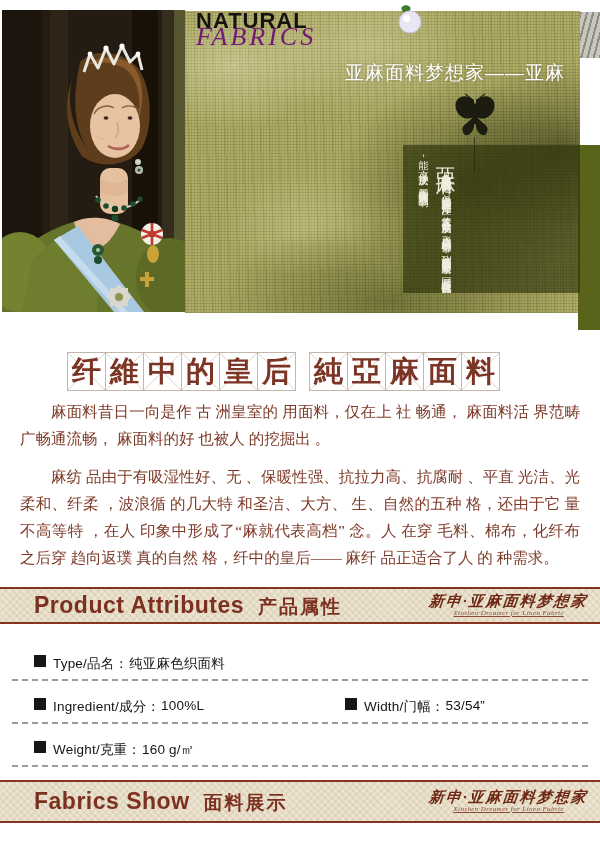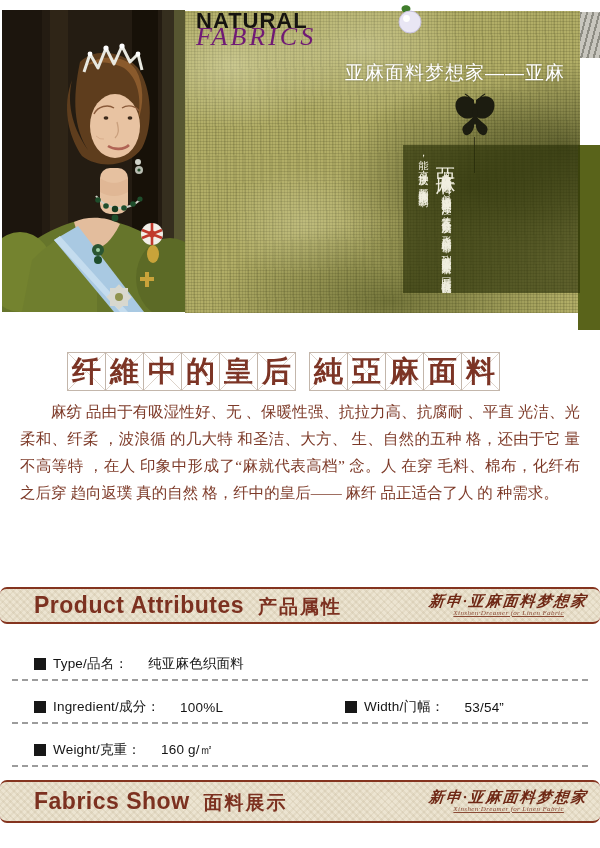--- a/index.html
+++ b/index.html
@@ -60,42 +60,42 @@
     color:#7d3a28;text-align:justify;}
   .copy p{margin:0 0 11px 0;text-indent:2em;}
 
   
   .bar{position:absolute;left:0;width:600px;box-sizing:border-box;
     border-top:2px solid #84341f;border-bottom:2px solid #84341f;
     background-color:#ece4d1;
     background-image:
       repeating-linear-gradient(45deg, rgba(160,140,100,.12) 0 2px, transparent 2px 5px),
       repeating-linear-gradient(135deg, rgba(160,140,100,.10) 0 2px, transparent 2px 5px);
-    display:flex;align-items:center;justify-content:space-between;padding:0 12px 0 34px;border-radius:7px;}
+    display:flex;align-items:center;justify-content:space-between;padding:0 12px 0 34px;}
   .bar-attributes{top:587px;height:37px;}
   .bar-show{top:780px;height:43px;}
   .bar-left{display:flex;align-items:baseline;}
   .bar-en{font-weight:700;font-size:23px;color:#7c3120;letter-spacing:0.5px;}
   .bar-zh{font-weight:700;font-size:19px;color:#7c3120;margin-left:14px;letter-spacing:2px;}
   .logo{text-align:center;line-height:1.1;}
   .logo-zh{font-family:"Liberation Serif","DejaVu Serif",serif;font-weight:700;font-style:italic;
     font-size:15px;color:#6f2815;letter-spacing:2px;transform:skewX(-6deg);}
   .logo-en{font-family:"Liberation Serif",serif;font-style:italic;font-size:7px;color:#8a4a35;
     letter-spacing:0.4px;text-decoration:underline;}
 
   
   .attrs{position:absolute;left:12px;top:638px;width:576px;}
   .attr-row{height:43px;box-sizing:border-box;border-bottom:2px dashed #9c9c9c;
     display:flex;align-items:flex-end;padding-bottom:6px;}
-  .attr-cell{display:flex;align-items:center;}
+  .attr-cell{display:flex;align-items:flex-start;}
   .attr-cell.c-left{width:333px;padding-left:22px;box-sizing:border-box;}
   .attr-cell.c-right{flex:1;}
   .bullet{width:12px;height:12px;background:#171717;margin-right:7px;flex:none;}
   .attr-label,.attr-value{font-size:13.5px;color:#141414;letter-spacing:0.2px;}
-  .attr-value{margin-left:20px;}
+  .attr-value{margin-left:1px;}
 </style>
 </head>
 <body>
 
 <div id="page">
 
   <div class="portrait">
     <svg width="183" height="302" viewBox="0 0 183 302">
       <rect width="183" height="302" fill="#241c12"></rect>
       <rect x="0" y="0" width="40" height="302" fill="#1c150d"></rect>
@@ -214,20 +214,21 @@
     <div class="cell-group cg2">
       <div class="cell">純</div>
       <div class="cell">亞</div>
       <div class="cell">麻</div>
       <div class="cell">面</div>
       <div class="cell">料</div>
     </div>
   </div>
 
   <div class="copy">
+    <p>麻面料昔日一向是作 古 洲皇室的 用面料，仅在上 社 畅通， 麻面料活 界范畴 广畅通流畅， 麻面料的好 也被人 的挖掘出 。</p>
     <p>麻纺 品由于有吸湿性好、无 、保暖性强、抗拉力高、抗腐耐 、平直 光洁、光 柔和、纤柔 ，波浪循 的几大特 和圣洁、大方、 生、自然的五种 格，还由于它 量不高等特 ，在人 印象中形成了“麻就代表高档” 念。人 在穿 毛料、棉布，化纤布之后穿 趋向返璞 真的自然 格，纤中的皇后—— 麻纤 品正适合了人 的 种需求。</p>
   </div>
 
   <div class="bar bar-attributes">
     <div class="bar-left">
       <span class="bar-en">Product Attributes</span>
       <span class="bar-zh">产品属性</span>
     </div>
     <div class="logo">
       <div class="logo-zh">新申·亚麻面料梦想家</div>

